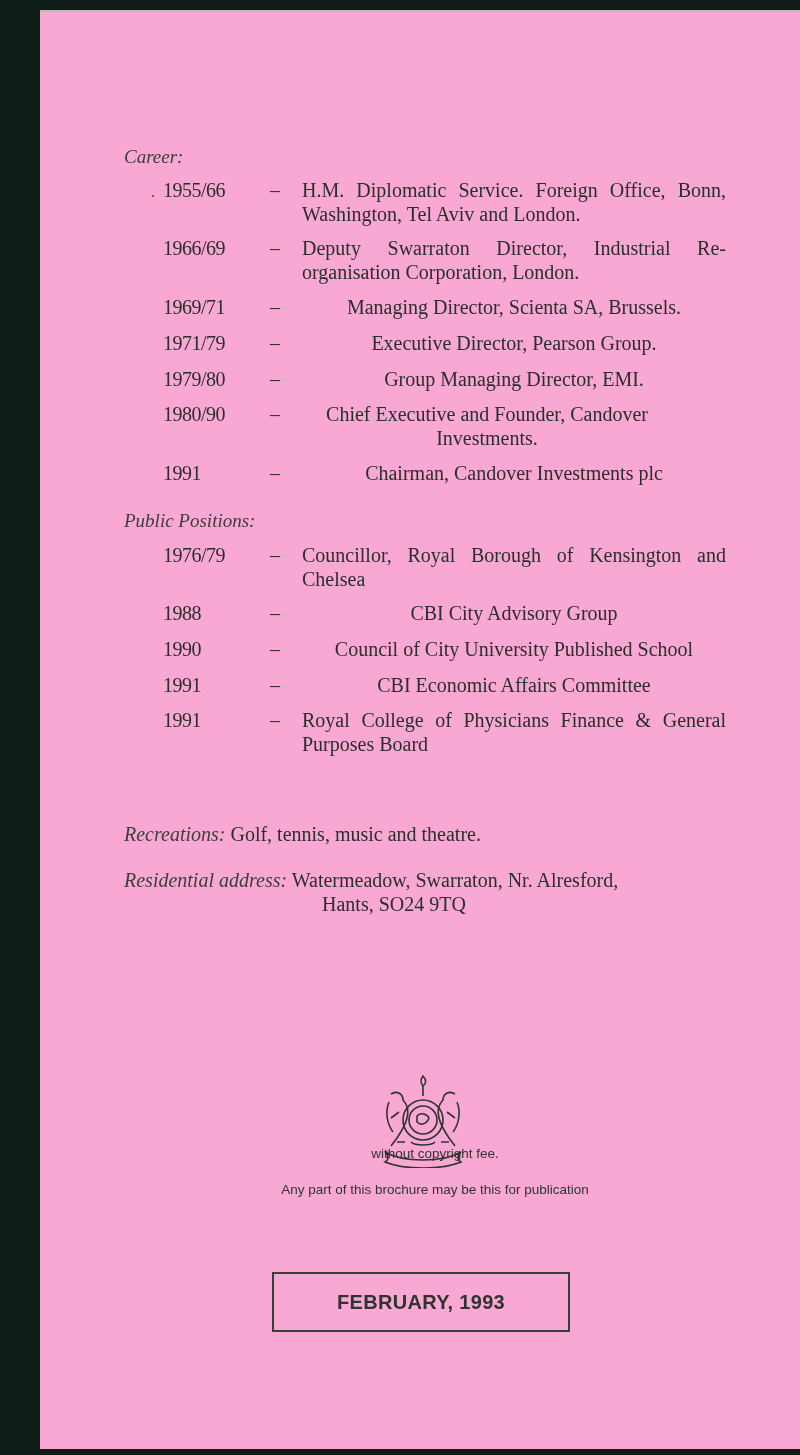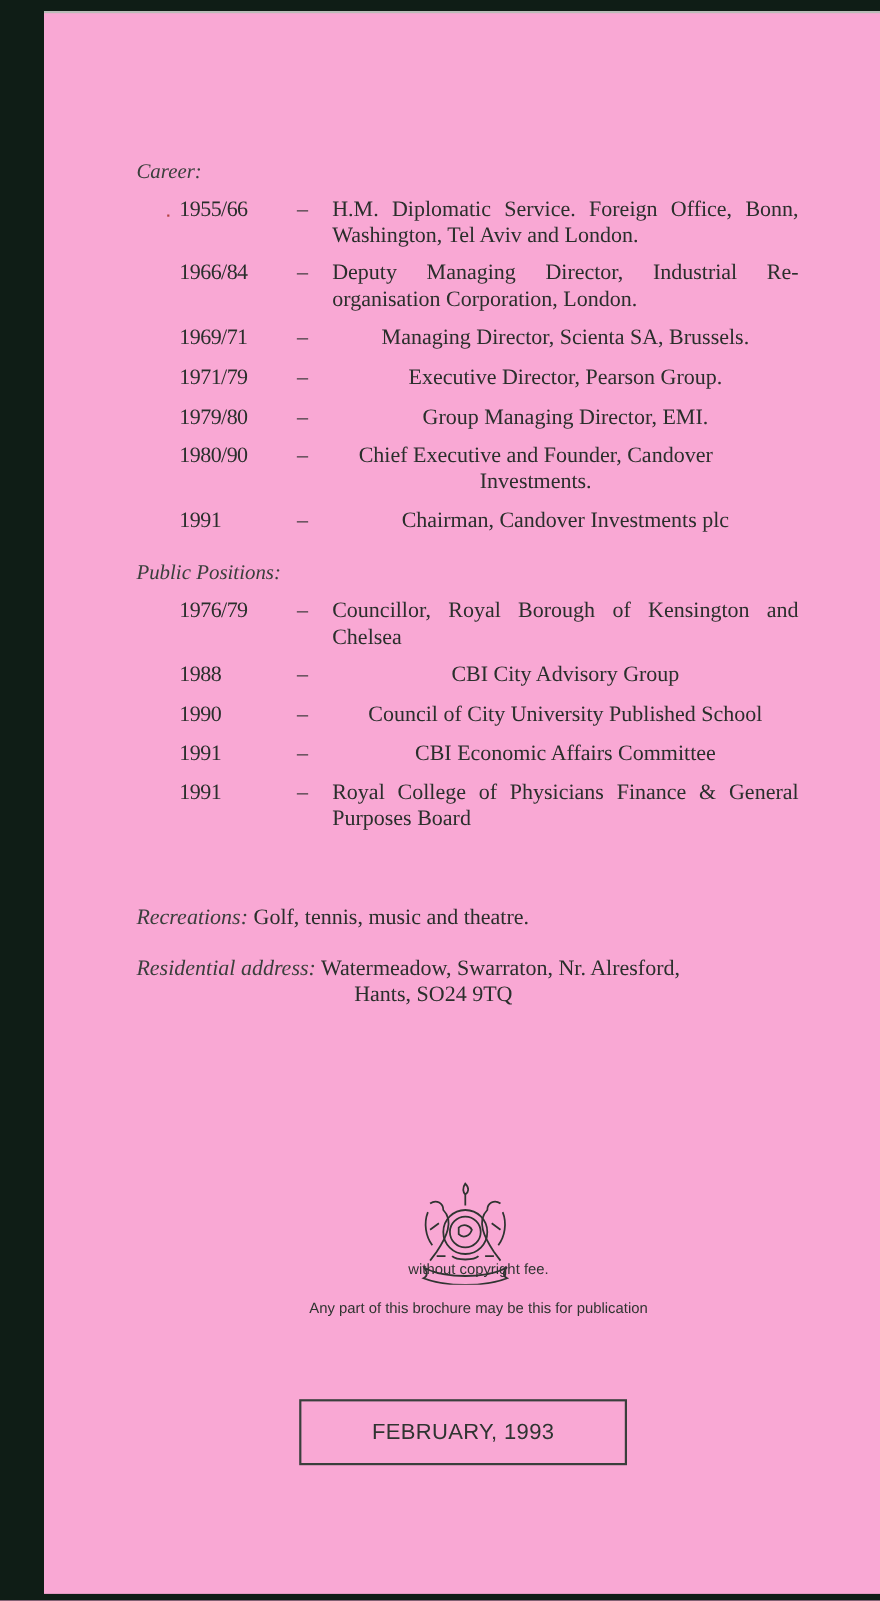--- a/index.html
+++ b/index.html
@@ -17,40 +17,40 @@
     .row .dash { position:absolute; left:230px; }
     .row .desc { position:absolute; left:262px; width:424px; text-align:justify; }
     .row .desc.nojust { text-align:center; }
     .line { position:absolute; left:84px; font-size:20px; line-height:24px; }
     .line i { color:#3a3f3c; }
     .crest { position:absolute; left:333px; top:1060px; width:100px; height:96px; }
     .notice { position:absolute; left:0; width:790px; text-align:center;
       font-family:"Liberation Sans", sans-serif; font-size:13.5px; line-height:20px; color:#2f3431; }
     .datebox { position:absolute; left:232px; top:1260px; width:298px; height:60px;
       border:2px solid #3a3f3c; box-sizing:border-box; display:flex; align-items:center; justify-content:center;
-      font-family:"Liberation Sans", sans-serif; font-weight:normal; font-size:20px; color:#2f3431; letter-spacing:0.3px; }
+      font-family:"Liberation Sans", sans-serif; font-weight:bold; font-size:20px; color:#2f3431; letter-spacing:0.3px; }
     .mark { position:absolute; left:112px; top:183px; width:2px; height:2px; background:#b24040; }
   </style>
 </head>
 <body>
 
 <div class="page">
   <div class="mark"></div>
 
   <div class="heading" style="top:134px">Career:</div>
 
   <div class="row" style="top:166px">
     <span class="year">1955/66</span>
     <span class="dash">–</span>
     <span class="desc">H.M. Diplomatic Service. Foreign Office, Bonn, Washington, Tel Aviv and London.</span>
   </div>
   <div class="row" style="top:224px">
-    <span class="year">1966/84</span>
+    <span class="year">1966/69</span>
     <span class="dash">–</span>
-    <span class="desc">Deputy Managing Director, Industrial Re-organisation Corporation, London.</span>
+    <span class="desc">Deputy Swarraton Director, Industrial Re-organisation Corporation, London.</span>
   </div>
   <div class="row" style="top:283px">
     <span class="year">1969/71</span>
     <span class="dash">–</span>
     <span class="desc nojust">Managing Director, Scienta SA, Brussels.</span>
   </div>
   <div class="row" style="top:319px">
     <span class="year">1971/79</span>
     <span class="dash">–</span>
     <span class="desc nojust">Executive Director, Pearson Group.</span>

